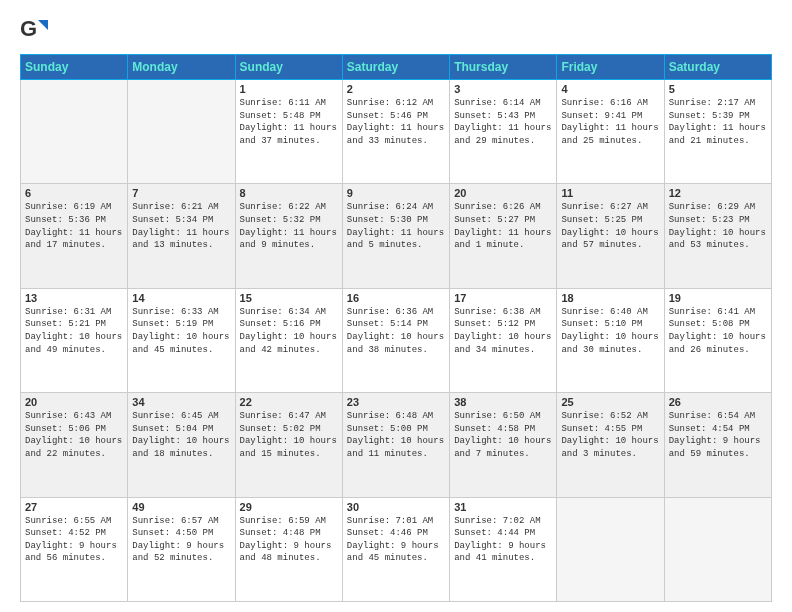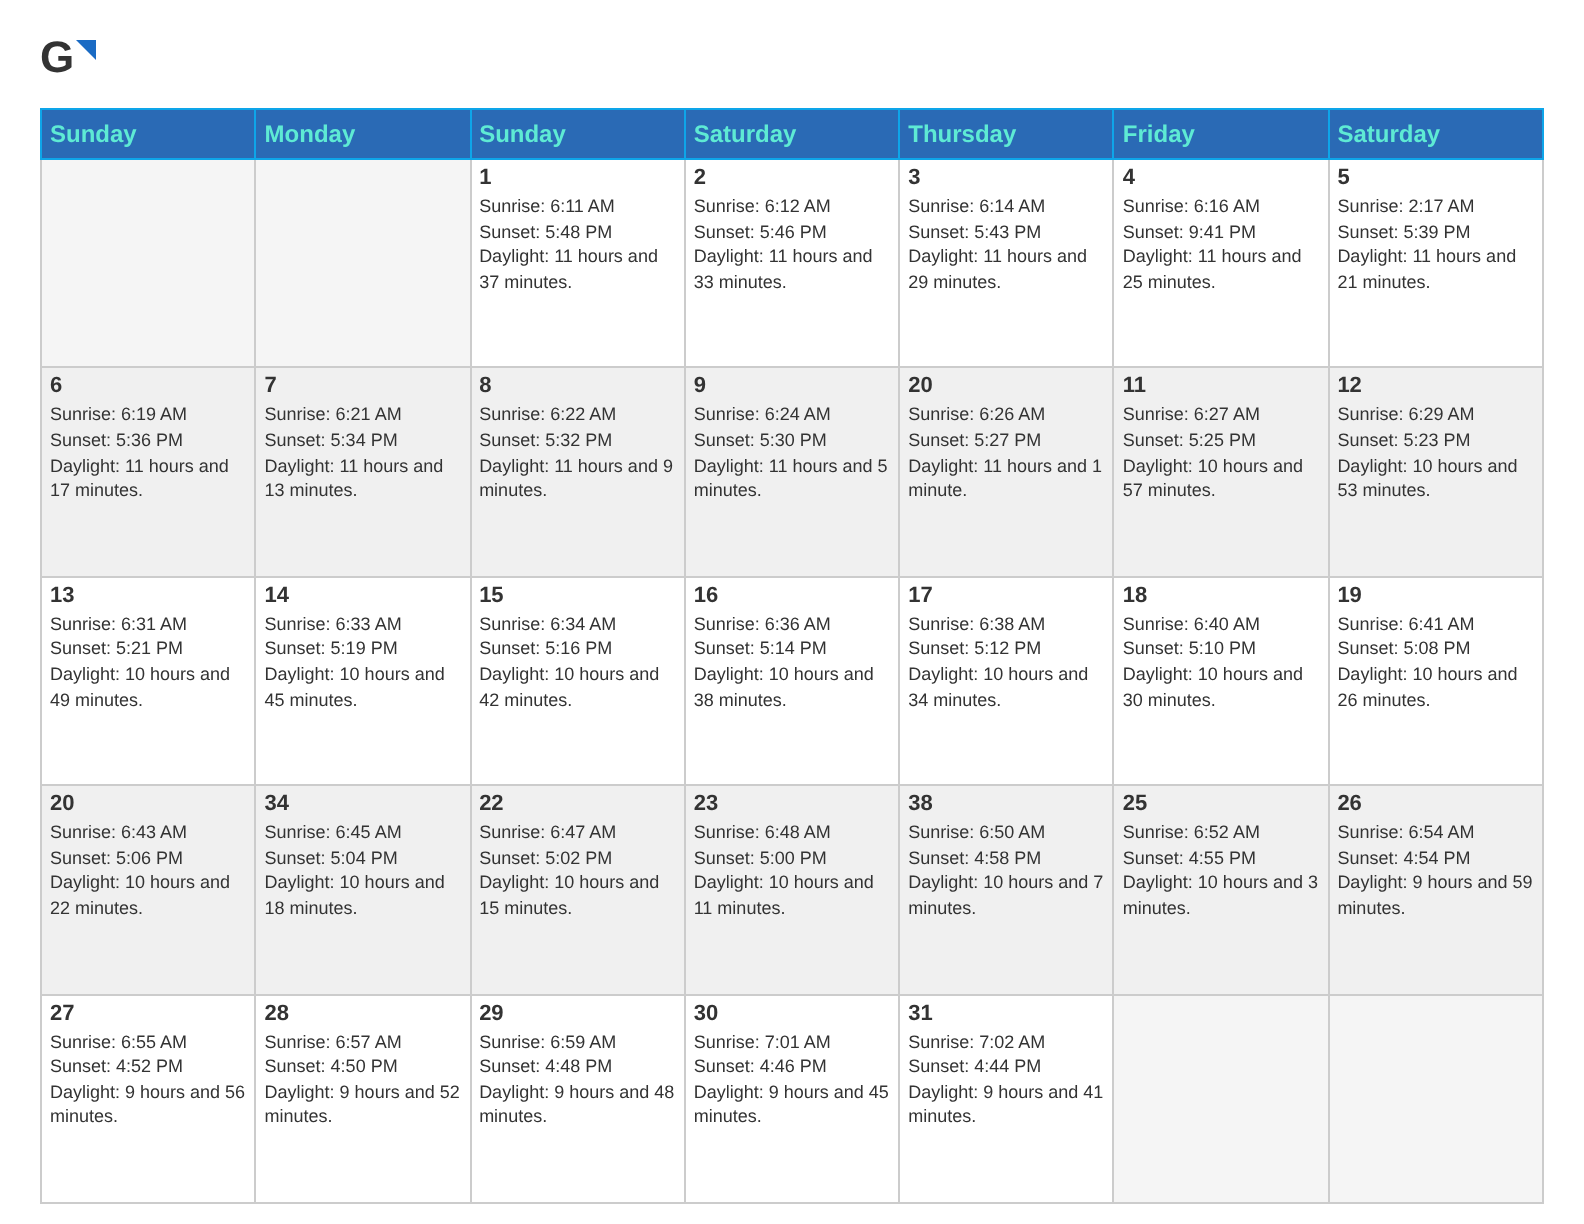--- a/index.html
+++ b/index.html
@@ -93,20 +93,21 @@
     .day-number {
       font-size: 11px;
       font-weight: bold;
       display: block;
       margin-bottom: 2px;
     }
     .day-info {
       font-size: 9px;
       line-height: 1.4;
       color: #333;
+      font-family: Liberation Mono, monospace;
     }
   </style>
 </head>
 <body>
 
 <div class="page">
   <div class="header">
     <div class="logo">
       <svg class="logo-icon" viewBox="0 0 28 28">
         <text x="0" y="20" font-size="22" font-weight="bold" fill="#333">G</text>
@@ -303,21 +304,21 @@
           </td>
         </tr>
         <tr>
           <td>
             <span class="day-number">27</span>
             <div class="day-info">Sunrise: 6:55 AM
 Sunset: 4:52 PM
 Daylight: 9 hours and 56 minutes.</div>
           </td>
           <td>
-            <span class="day-number">28</span>
+            <span class="day-number">49</span>
             <div class="day-info">Sunrise: 6:57 AM
 Sunset: 4:50 PM
 Daylight: 9 hours and 52 minutes.</div>
           </td>
           <td>
             <span class="day-number">29</span>
             <div class="day-info">Sunrise: 6:59 AM
 Sunset: 4:48 PM
 Daylight: 9 hours and 48 minutes.</div>
           </td>

